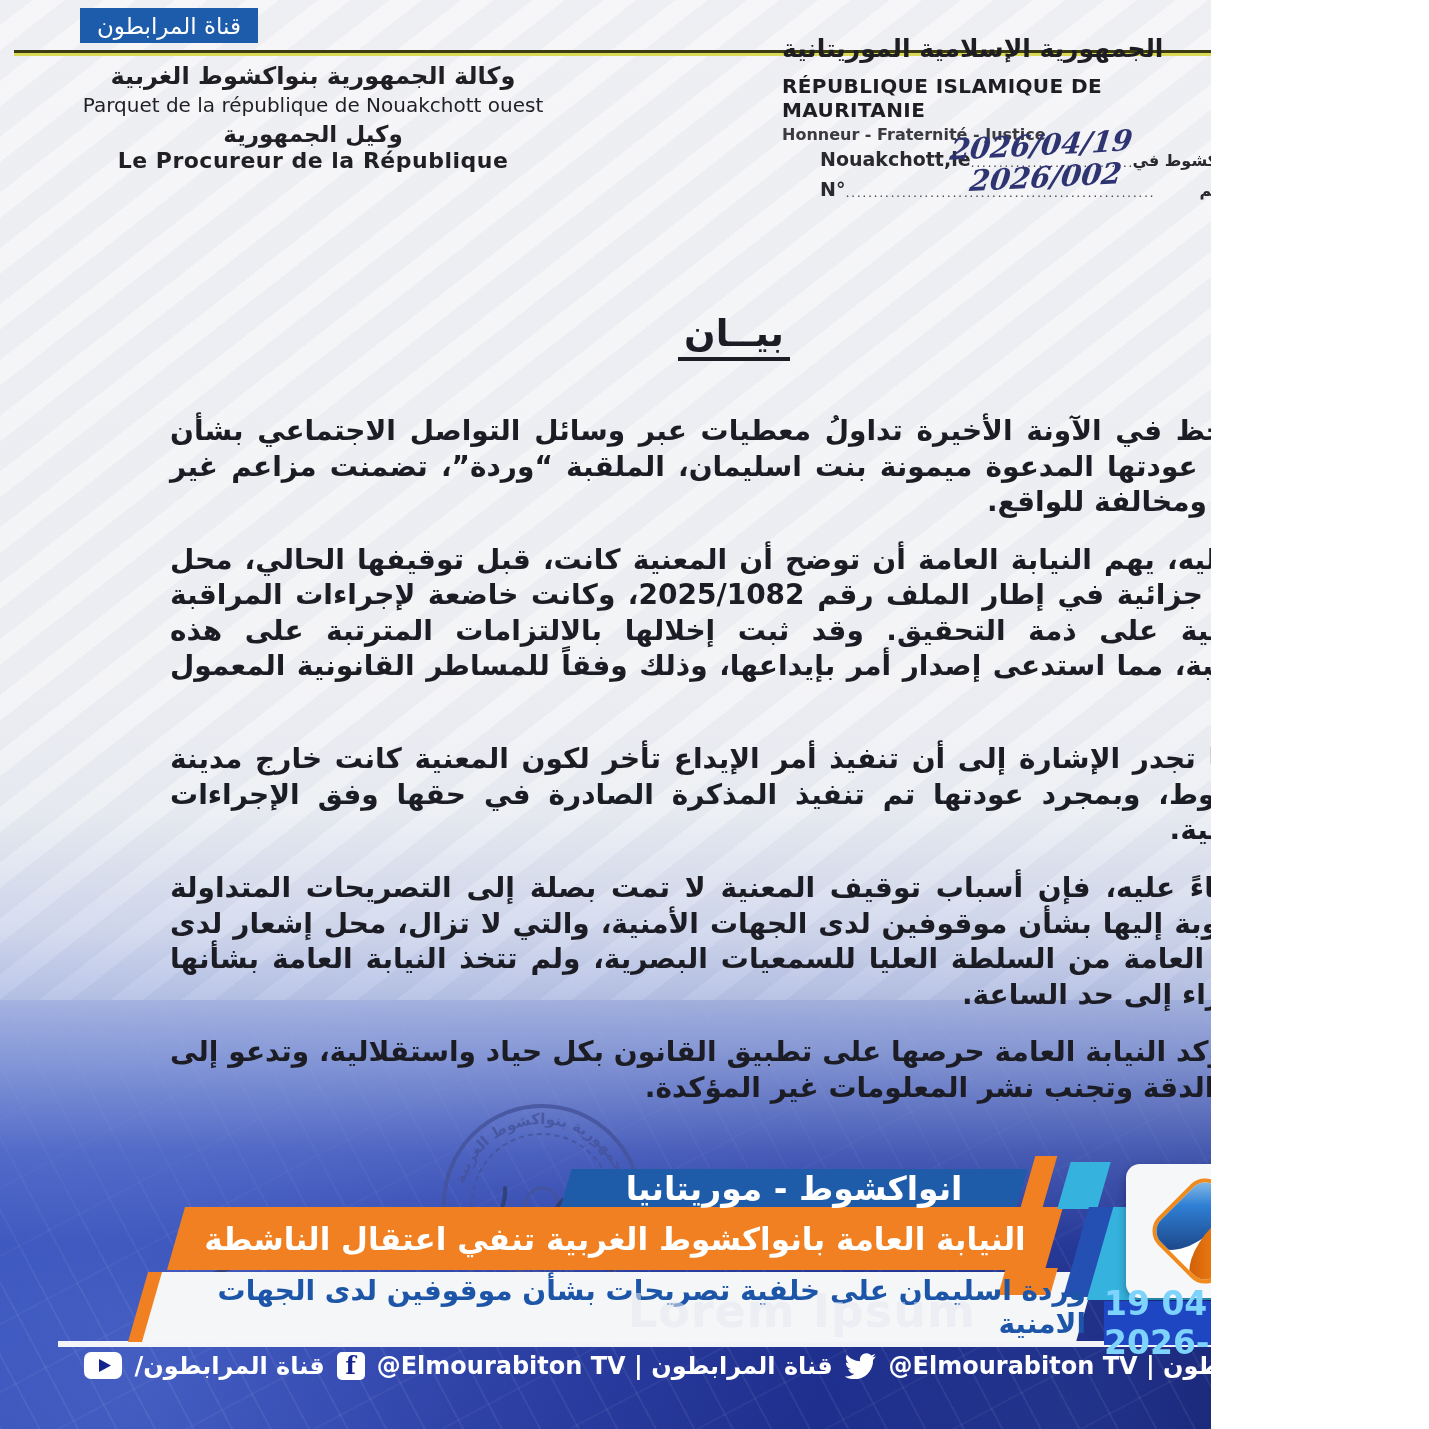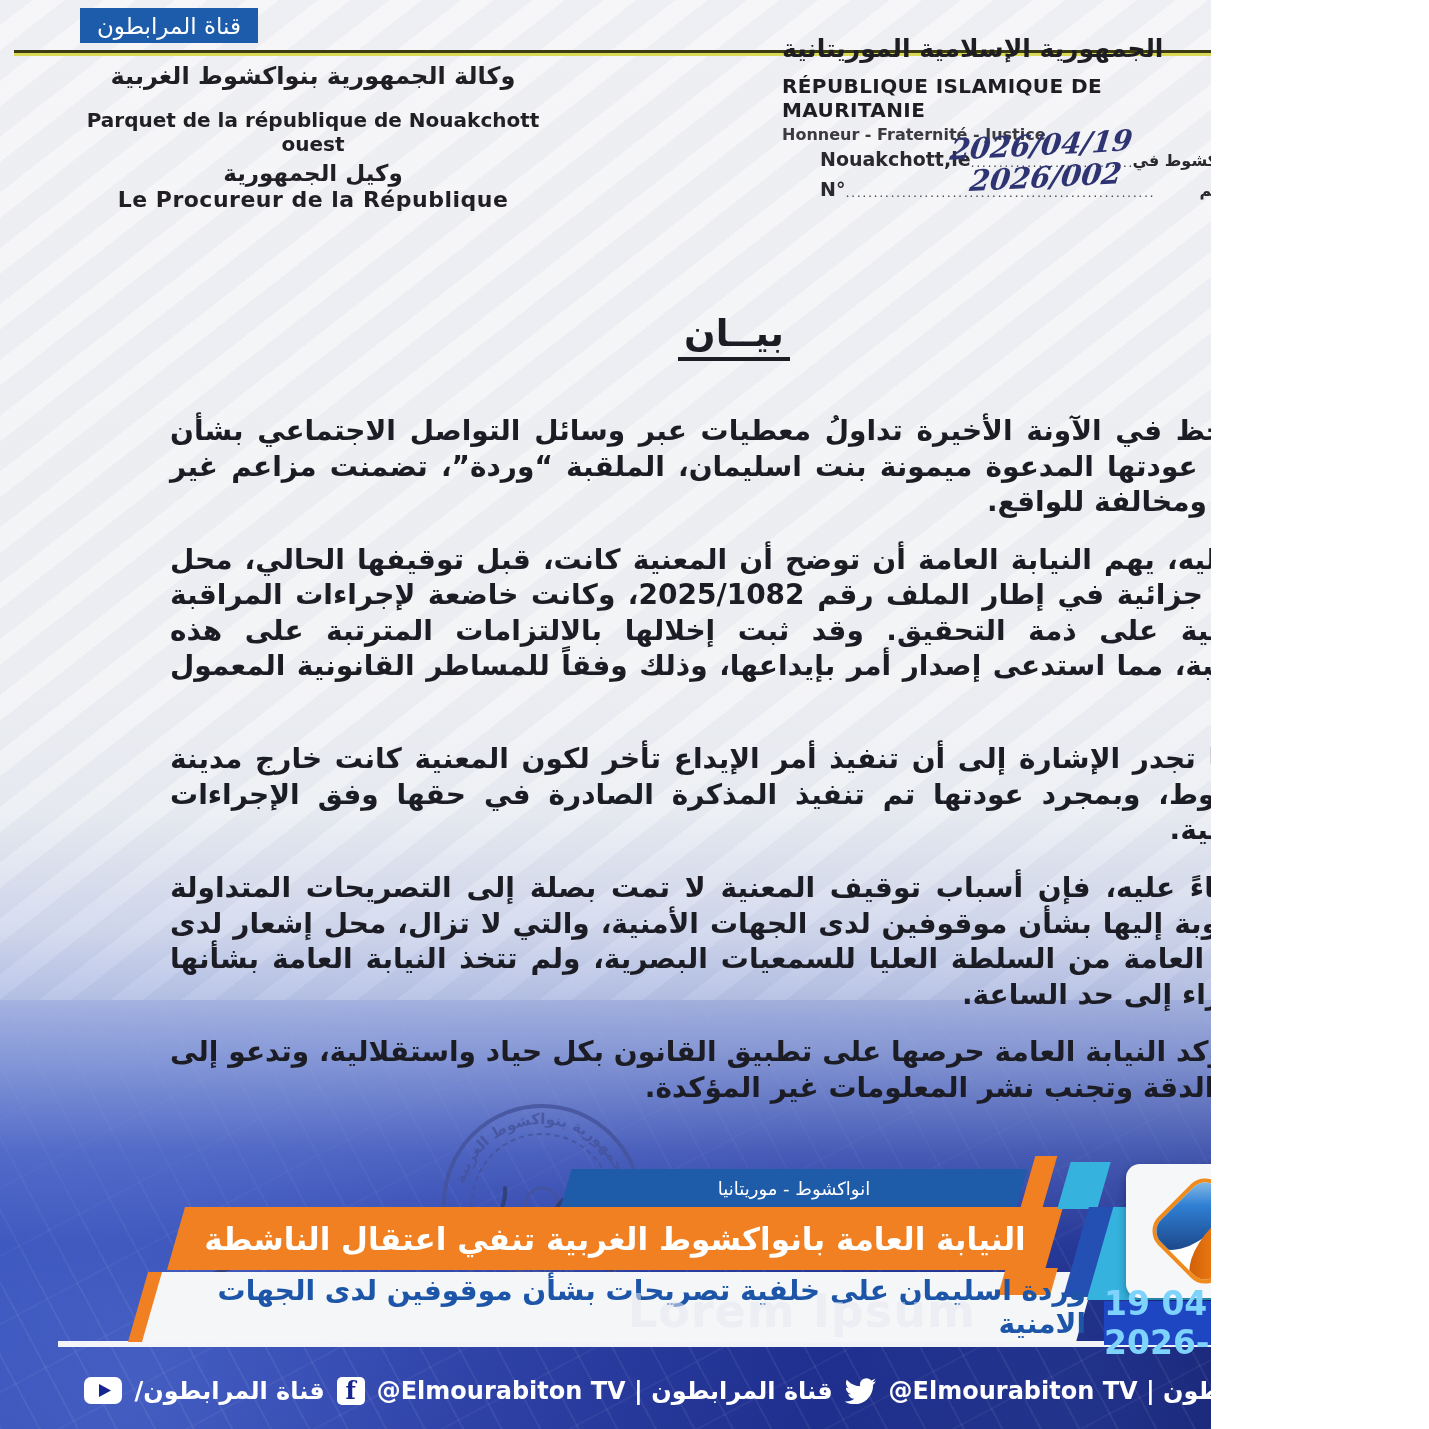--- a/index.html
+++ b/index.html
@@ -31,21 +31,21 @@
     background:linear-gradient(180deg,#23232b,#32323e 70%,rgba(40,40,60,0));}
   
   .badge{position:absolute;left:80px;top:8px;width:178px;height:35px;z-index:4;background:#1d5cab;
     color:#fff;font-size:23px;display:flex;align-items:center;justify-content:center;}
   
   .rule{position:absolute;left:14px;top:50px;width:1256px;height:6px;z-index:3;
     background:linear-gradient(180deg,#3c3c12 0 45%,#d9d957 45% 100%);}
   
   .hdr-left{position:absolute;left:58px;top:62px;width:510px;text-align:center;z-index:4;color:#1f1f24;}
   .hdr-left .ar1{font-size:24px;font-weight:700;}
-  .hdr-left .fr1{font-size:20px;font-weight:700;margin-top:18px;}
+  .hdr-left .fr1{font-size:20px;font-weight:400;margin-top:3px;}
   .hdr-left .ar2{font-size:23px;font-weight:700;margin-top:4px;}
   .hdr-left .fr2{font-size:22px;font-weight:700;margin-top:1px;letter-spacing:.5px;}
   .hdr-right{position:absolute;left:782px;top:2px;width:452px;text-align:left;z-index:4;color:#1d1d22;margin-top:32px;}
   .hdr-right .arb{font-size:25px;font-weight:700;}
   .hdr-right .arm{font-size:17px;font-weight:700;margin-top:2px;}
   .hdr-right .frb{font-size:20px;font-weight:700;margin-top:11px;letter-spacing:.4px;}
   .hdr-right .frm{font-size:16px;font-weight:700;margin-top:3px;color:#3a3a40;}
   
   .emblem{position:absolute;left:1268px;top:5px;width:140px;height:86px;border-radius:50%;z-index:4;
     background:radial-gradient(circle at 50% 45%,#d03026 60%,#a51d18 100%);
@@ -76,21 +76,21 @@
   .docbody p{margin:0 0 22px;font-size:28px;font-weight:700;line-height:1.27;text-align:justify;text-indent:44px;}
   .docbody p:last-child{margin-bottom:0;}
   
   .signature{position:absolute;left:163px;top:1124px;z-index:4;font-size:42px;font-weight:700;color:#2c3a66;opacity:.95;}
   .squiggle{position:absolute;left:200px;top:1180px;z-index:4;opacity:.75;}
   .stamp{position:absolute;left:436px;top:1098px;z-index:3;opacity:.82;}
   
   .lt-location{position:absolute;left:566px;top:1169px;width:456px;height:39px;z-index:6;background:#1e5caa;
     transform:skewX(-16deg);}
   .lt-location-text{position:absolute;left:566px;top:1169px;width:456px;height:39px;z-index:7;color:#fff;
-    font-size:18px;font-weight:400;display:flex;align-items:center;justify-content:center;direction:rtl;}
+    font-size:33px;font-weight:700;display:flex;align-items:center;justify-content:center;direction:rtl;}
   .lt-headline{position:absolute;left:176px;top:1207px;width:878px;height:63px;z-index:6;background:#f08021;
     transform:skewX(-16deg);}
   .lt-headline-text{position:absolute;left:176px;top:1207px;width:878px;height:63px;z-index:7;color:#fff;
     font-size:31px;font-weight:700;display:flex;align-items:center;justify-content:center;direction:rtl;}
   .lt-sub{position:absolute;left:152px;top:1272px;width:934px;height:70px;z-index:6;background:#f5f6f8;
     transform:skewX(-16deg);}
   .lt-sub-text{position:absolute;left:152px;top:1272px;width:934px;height:70px;z-index:7;color:#1d56a8;
     font-size:28px;font-weight:700;display:flex;align-items:center;justify-content:center;direction:rtl;}
   .lt-sub-accent{position:absolute;left:138px;top:1272px;width:16px;height:70px;z-index:6;background:#f08021;transform:skewX(-16deg);}
   .watermark{position:absolute;left:628px;top:1284px;z-index:8;font-size:46px;font-weight:700;
@@ -111,21 +111,21 @@
   .logo-diamond .blue{position:absolute;left:-12%;top:-8%;width:68%;height:116%;
     background:linear-gradient(135deg,#bfe3f2 0%,#2f7fd4 40%,#16346f 100%);border-radius:45% 5% 60% 40%;}
   .logo-diamond .orange{position:absolute;right:-12%;top:-8%;width:60%;height:116%;
     background:linear-gradient(225deg,#f9b44a 0%,#ef7d12 55%,#c25206 100%);border-radius:5% 45% 40% 60%;}
   
   .lt-date{position:absolute;left:1104px;top:1301px;width:180px;height:44px;z-index:7;background:#1e45c2;
     color:#7dd3fc;font-size:33px;font-weight:700;display:flex;align-items:center;justify-content:center;direction:ltr;}
   .mic{position:absolute;left:1272px;top:1240px;z-index:8;}
   
   .footer{position:absolute;left:0;top:1352px;width:1429px;height:77px;z-index:6;display:flex;
-    align-items:center;justify-content:center;gap:12px;color:#fff;font-size:24px;font-weight:700;direction:ltr;}
+    align-items:flex-start;justify-content:center;gap:12px;color:#fff;font-size:24px;font-weight:700;direction:ltr;}
   .footer .seg{white-space:nowrap;}
   .footer .icn{display:flex;align-items:center;}
   .fb-sq{width:28px;height:28px;border-radius:5px;background:#fff;color:#16248f;font-size:24px;font-weight:700;
     display:flex;align-items:flex-end;justify-content:center;font-family:"DejaVu Serif",serif;line-height:26px;}
 </style>
 </head>
 <body>
 
 <div class="stage">
   <div class="bg-streaks"></div>

